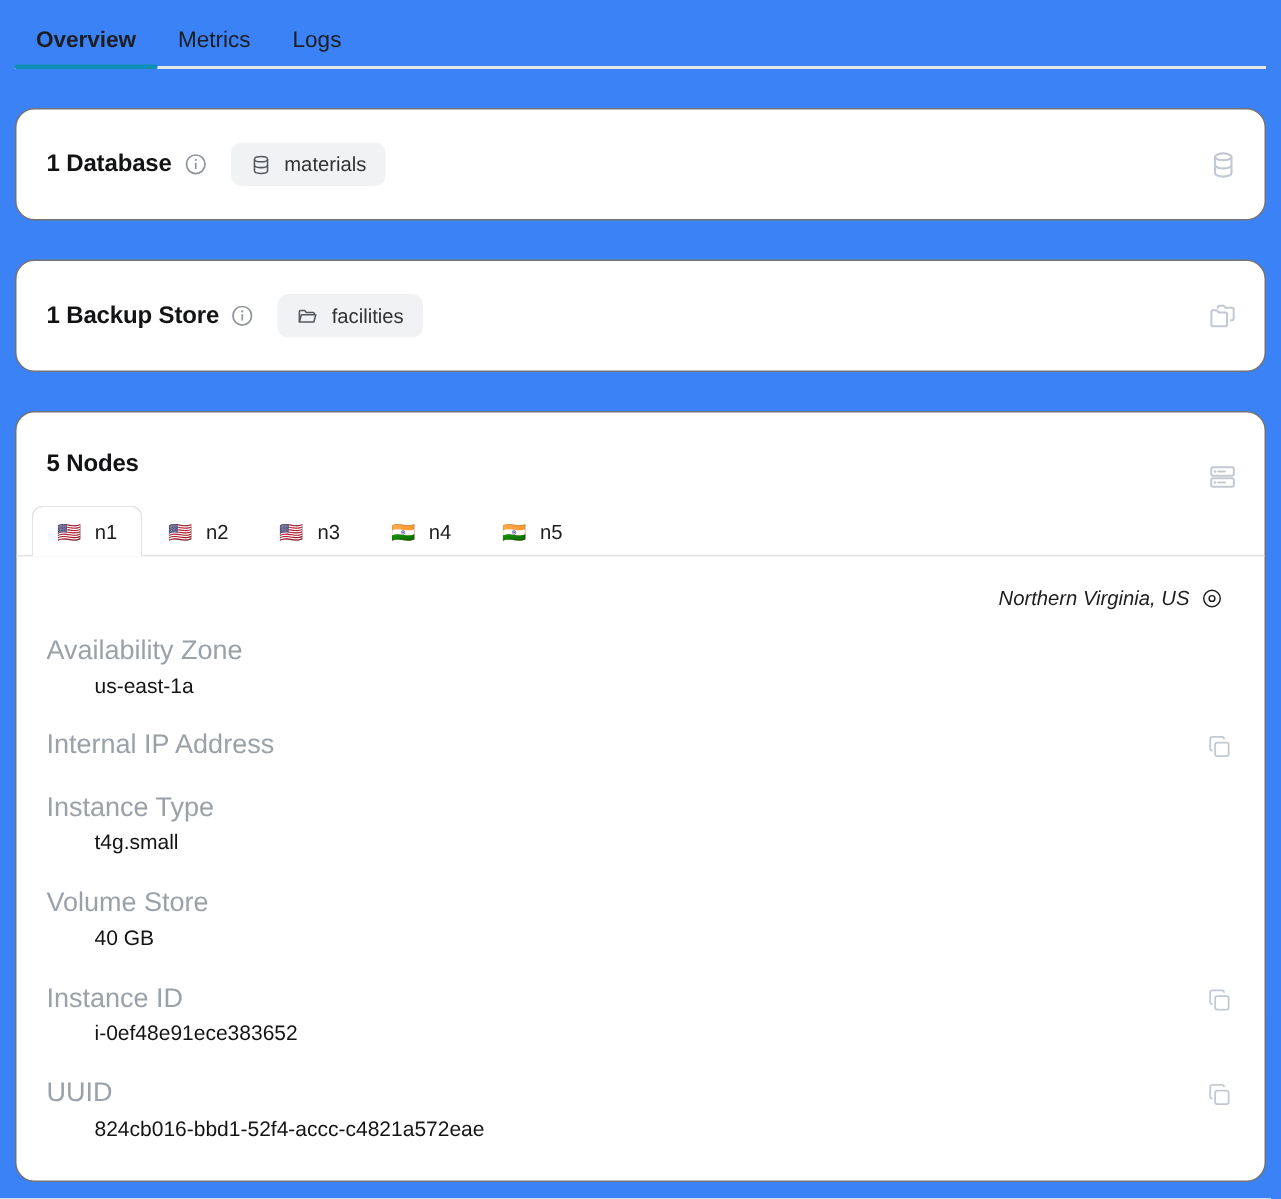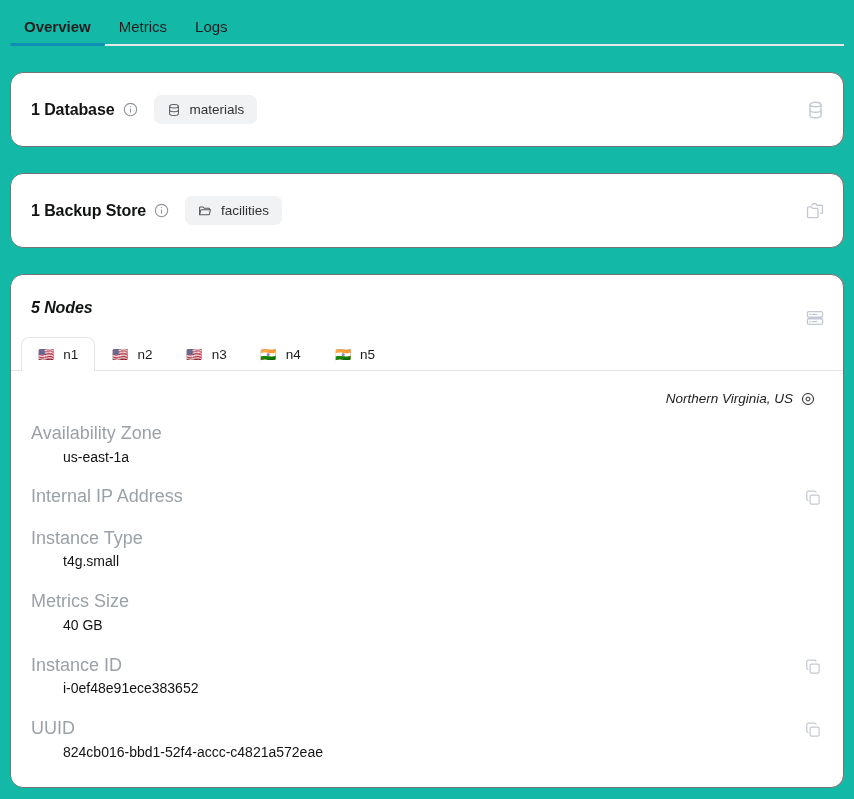--- a/index.html
+++ b/index.html
@@ -3,21 +3,21 @@
 <meta charset="utf-8">
 <style>
   * { box-sizing: border-box; }
   html, body {
     margin: 0; padding: 0;
     width: 854px; height: 799px;
     background: #ffffff;
     font-family: "Liberation Sans", sans-serif;
     -webkit-font-smoothing: antialiased;
   }
-  .page { width: 854px; height: 799px; position: relative; overflow: hidden; background:#14b8a6; }
+  .page { width: 854px; height: 799px; position: relative; overflow: hidden; background:#3b82f6; }
 
   
   .toptabs {
     display: flex;
     align-items: flex-end;
     padding: 0 10px;
     height: 46px;
     position: relative;
   }
   .toptabs::after {
@@ -88,25 +88,24 @@
     right: 18px;
     top: 50%;
     transform: translateY(-50%);
     color:#c3c9d2;
     display:flex;
   }
 
   
   .nodes-card { padding-bottom: 0; }
   .nodes-head {
-    display:flex; align-items:center;
+    display:flex; align-items:flex-end;
     padding: 22px 20px 18px 20px;
     position: relative;
     min-height: 62px;
-    font-style: italic;
   }
   .nodes-head .corner-icon { top: 33px; transform:none; }
 
   .node-tabs {
     display:flex;
     align-items:flex-end;
     padding: 0 0 0 10px;
     position: relative;
     height: 34px;
   }
@@ -314,21 +313,21 @@
             </svg>
           </span>
         </div>
 
         <div class="field">
           <div class="field-label">Instance Type</div>
           <div class="field-value">t4g.small</div>
         </div>
 
         <div class="field">
-          <div class="field-label">Metrics Size</div>
+          <div class="field-label">Volume Store</div>
           <div class="field-value">40 GB</div>
         </div>
 
         <div class="field">
           <div class="field-label">Instance ID</div>
           <div class="field-value">i-0ef48e91ece383652</div>
           <span class="copy-btn">
             <svg width="18" height="18" viewBox="0 0 18 18" fill="none" stroke="#c3c9d2" stroke-width="1.2">
               <rect x="6.1" y="6.1" width="9" height="9" rx="1.4"></rect>
               <path d="M12 3.8V3.6a1.4 1.4 0 0 0-1.4-1.4H4.2A1.4 1.4 0 0 0 2.8 3.6v6.4a1.4 1.4 0 0 0 1.4 1.4h.2"></path>

